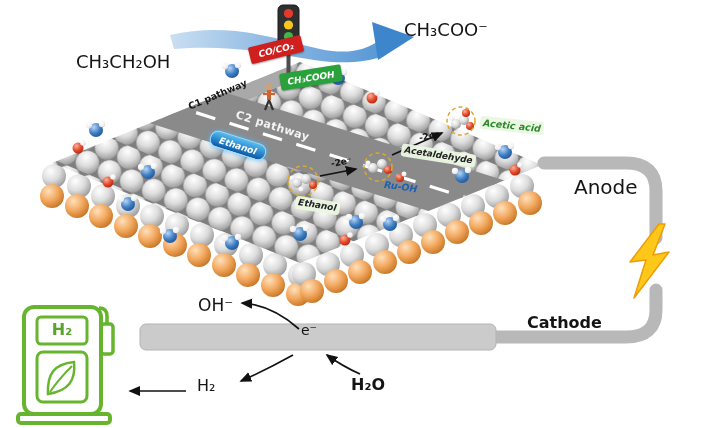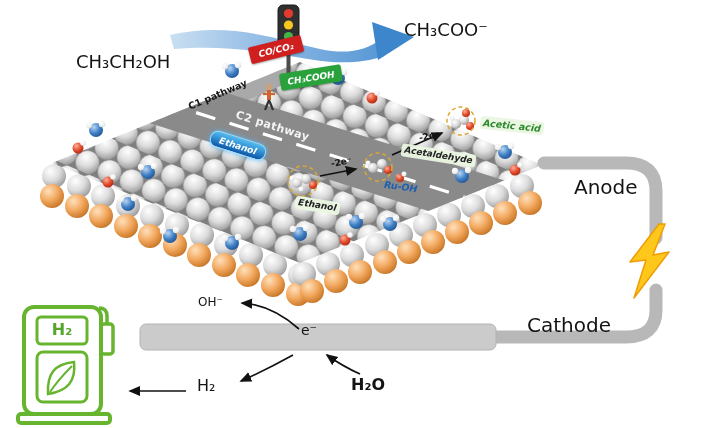--- a/index.html
+++ b/index.html
@@ -28,22 +28,22 @@
   .tag{position:absolute;z-index:3;background:rgba(234,246,225,.95);border-radius:3px;
        padding:0 3px;font-size:9px;font-weight:bold;font-style:italic;color:#222;line-height:13px;}
   .tag-ethanol{left:295px;top:199px;transform:rotate(9deg);}
   .tag-acetaldehyde{left:401px;top:149px;transform:rotate(9deg);}
   .tag-aceticacid{left:480px;top:119px;color:#2c8a2c;transform:rotate(6deg);font-size:9.5px;}
   .lbl-ruoh{left:384px;top:182px;font-size:9.5px;font-weight:bold;font-style:italic;
             color:#1f5fae;transform:rotate(8deg);}
   .lbl-e1{left:331px;top:158px;font-size:9px;font-weight:bold;transform:rotate(-10deg);}
   .lbl-e2{left:419px;top:132px;font-size:9px;font-weight:bold;transform:rotate(-12deg);}
   .lbl-anode{left:574px;top:176px;font-size:20px;}
-  .lbl-cathode{left:527px;top:314px;font-size:20px;}
-  .lbl-oh{left:198px;top:296px;font-size:12px;}
+  .lbl-cathode{left:527px;top:314px;font-size:16px;font-weight:bold;}
+  .lbl-oh{left:198px;top:296px;font-size:17px;}
   .lbl-e{left:301px;top:323px;font-size:14px;}
   .lbl-h2{left:197px;top:377px;font-size:16px;}
   .lbl-h2o{left:351px;top:376px;font-size:16px;font-weight:bold;}
   .lbl-pumph2{left:44px;top:321px;width:36px;text-align:center;font-size:16px;
               font-weight:bold;color:#57a52b;}
 </style>
 </head>
 <body>
 
 <div class="stage">

